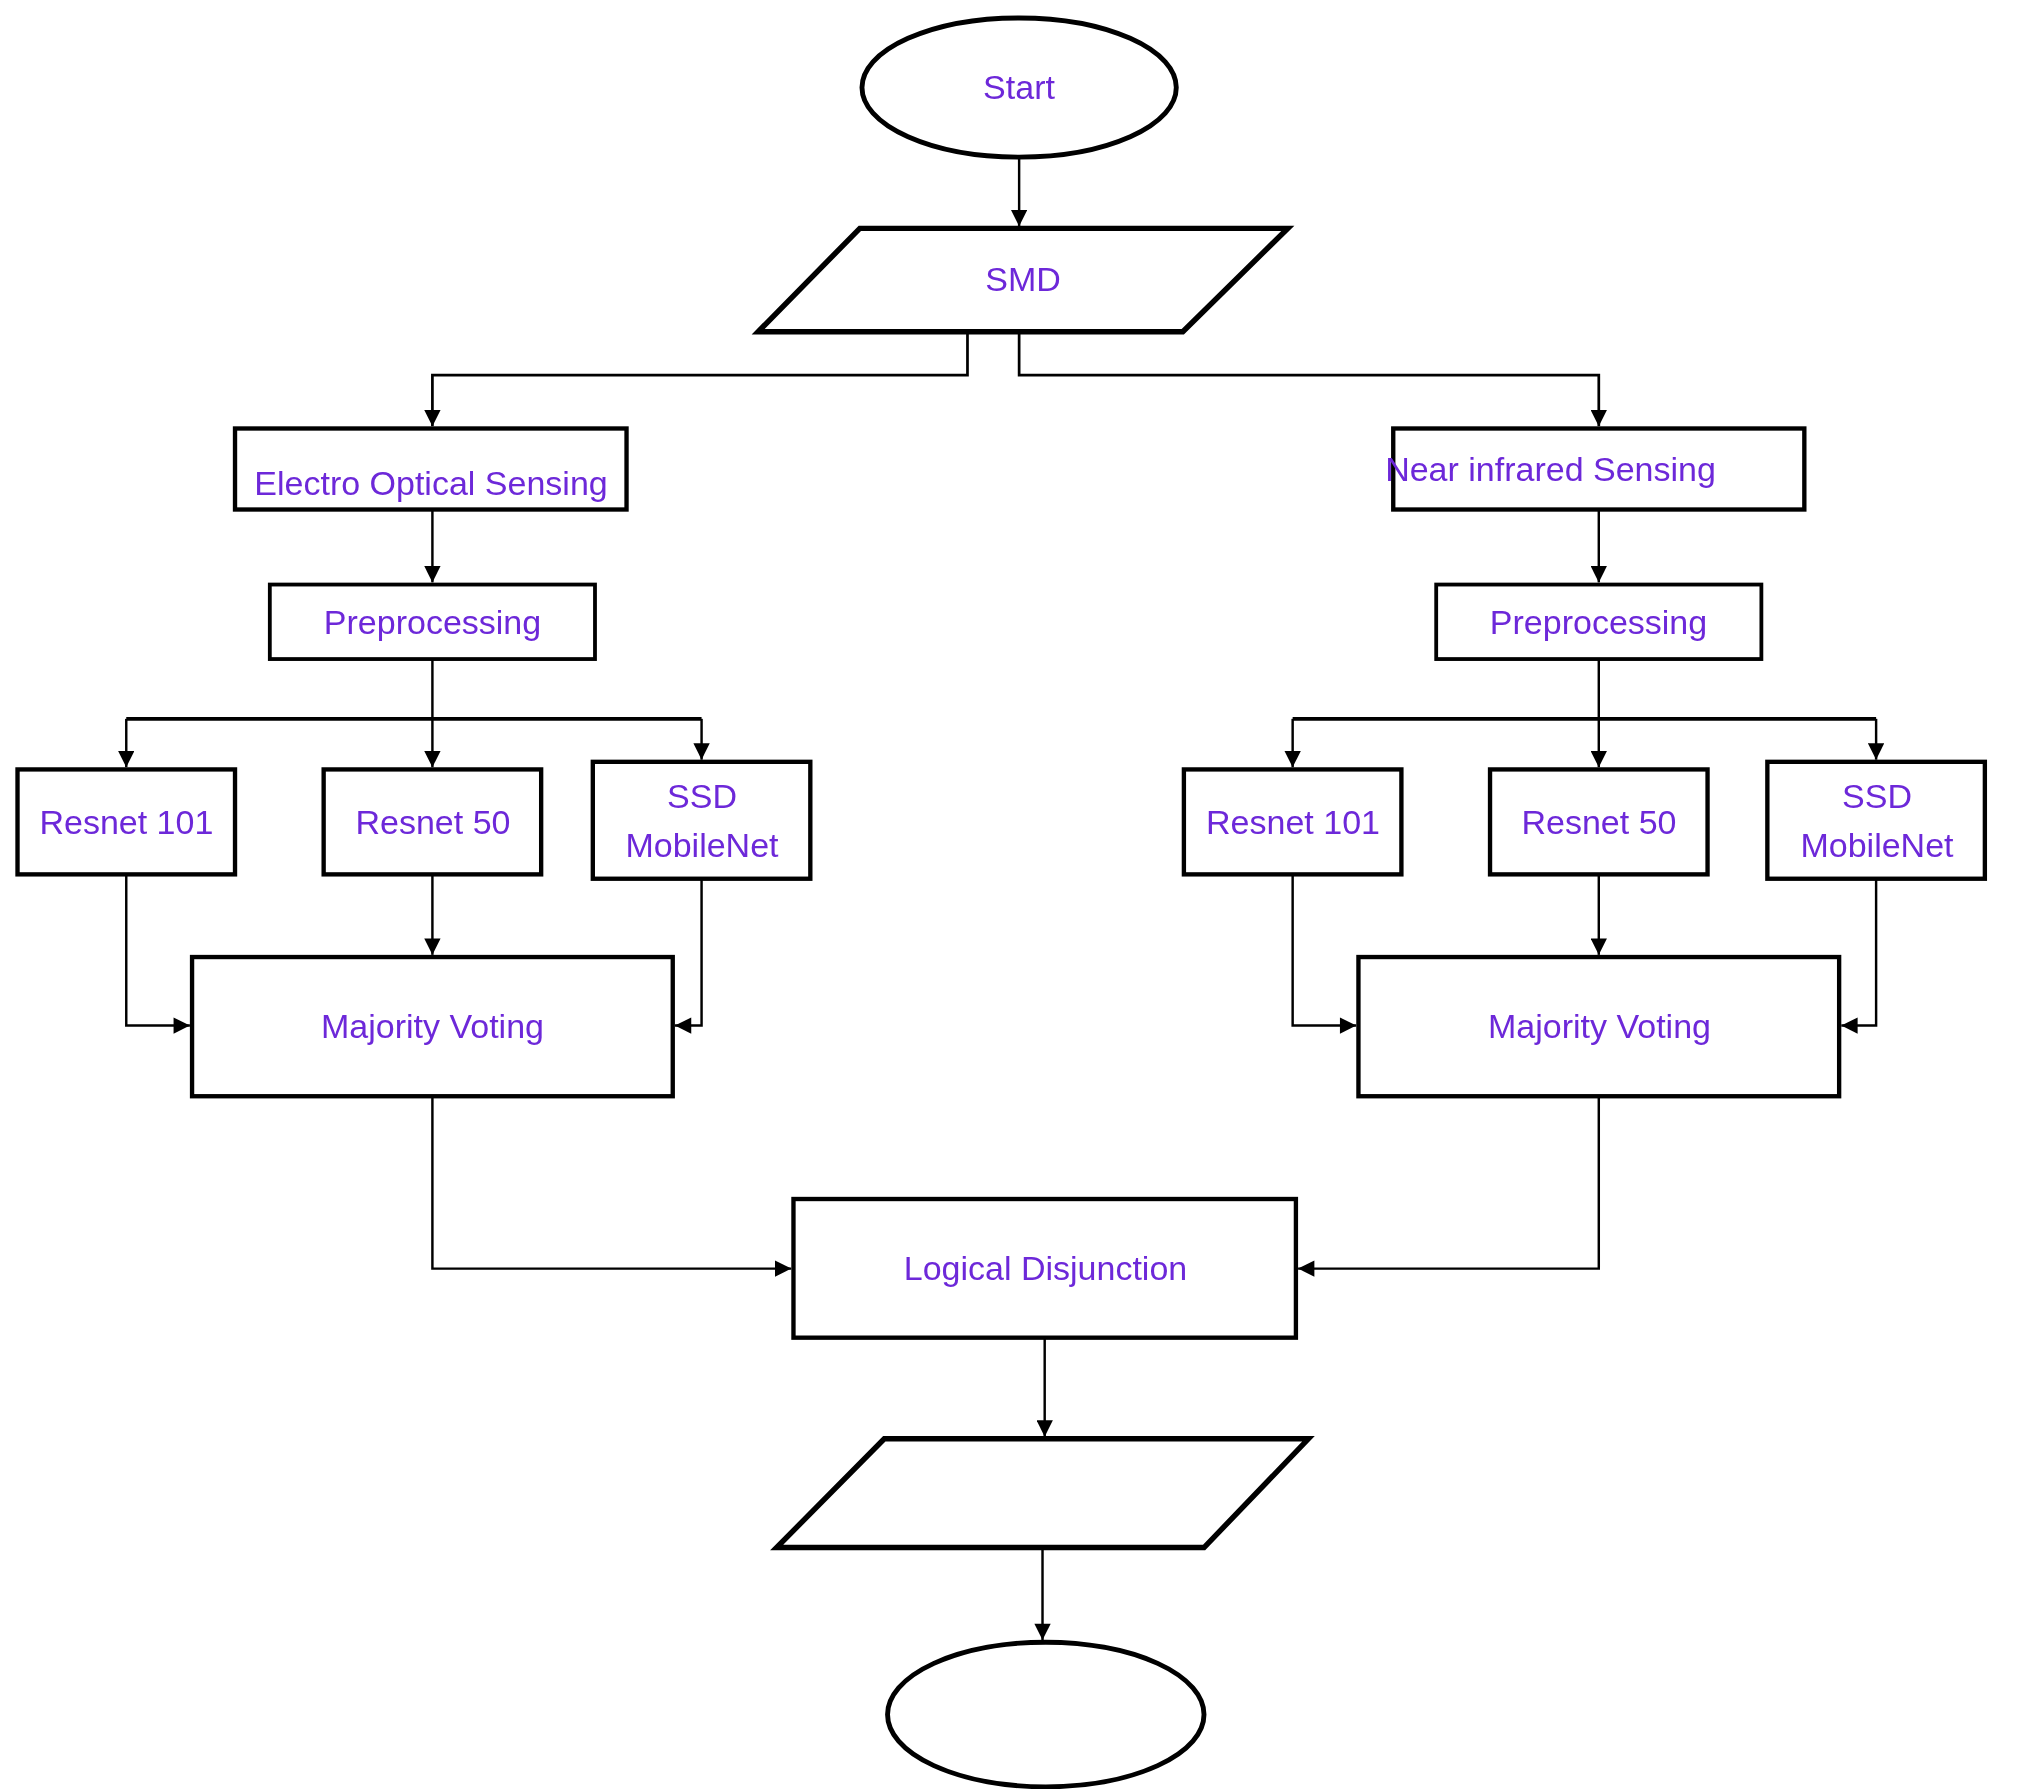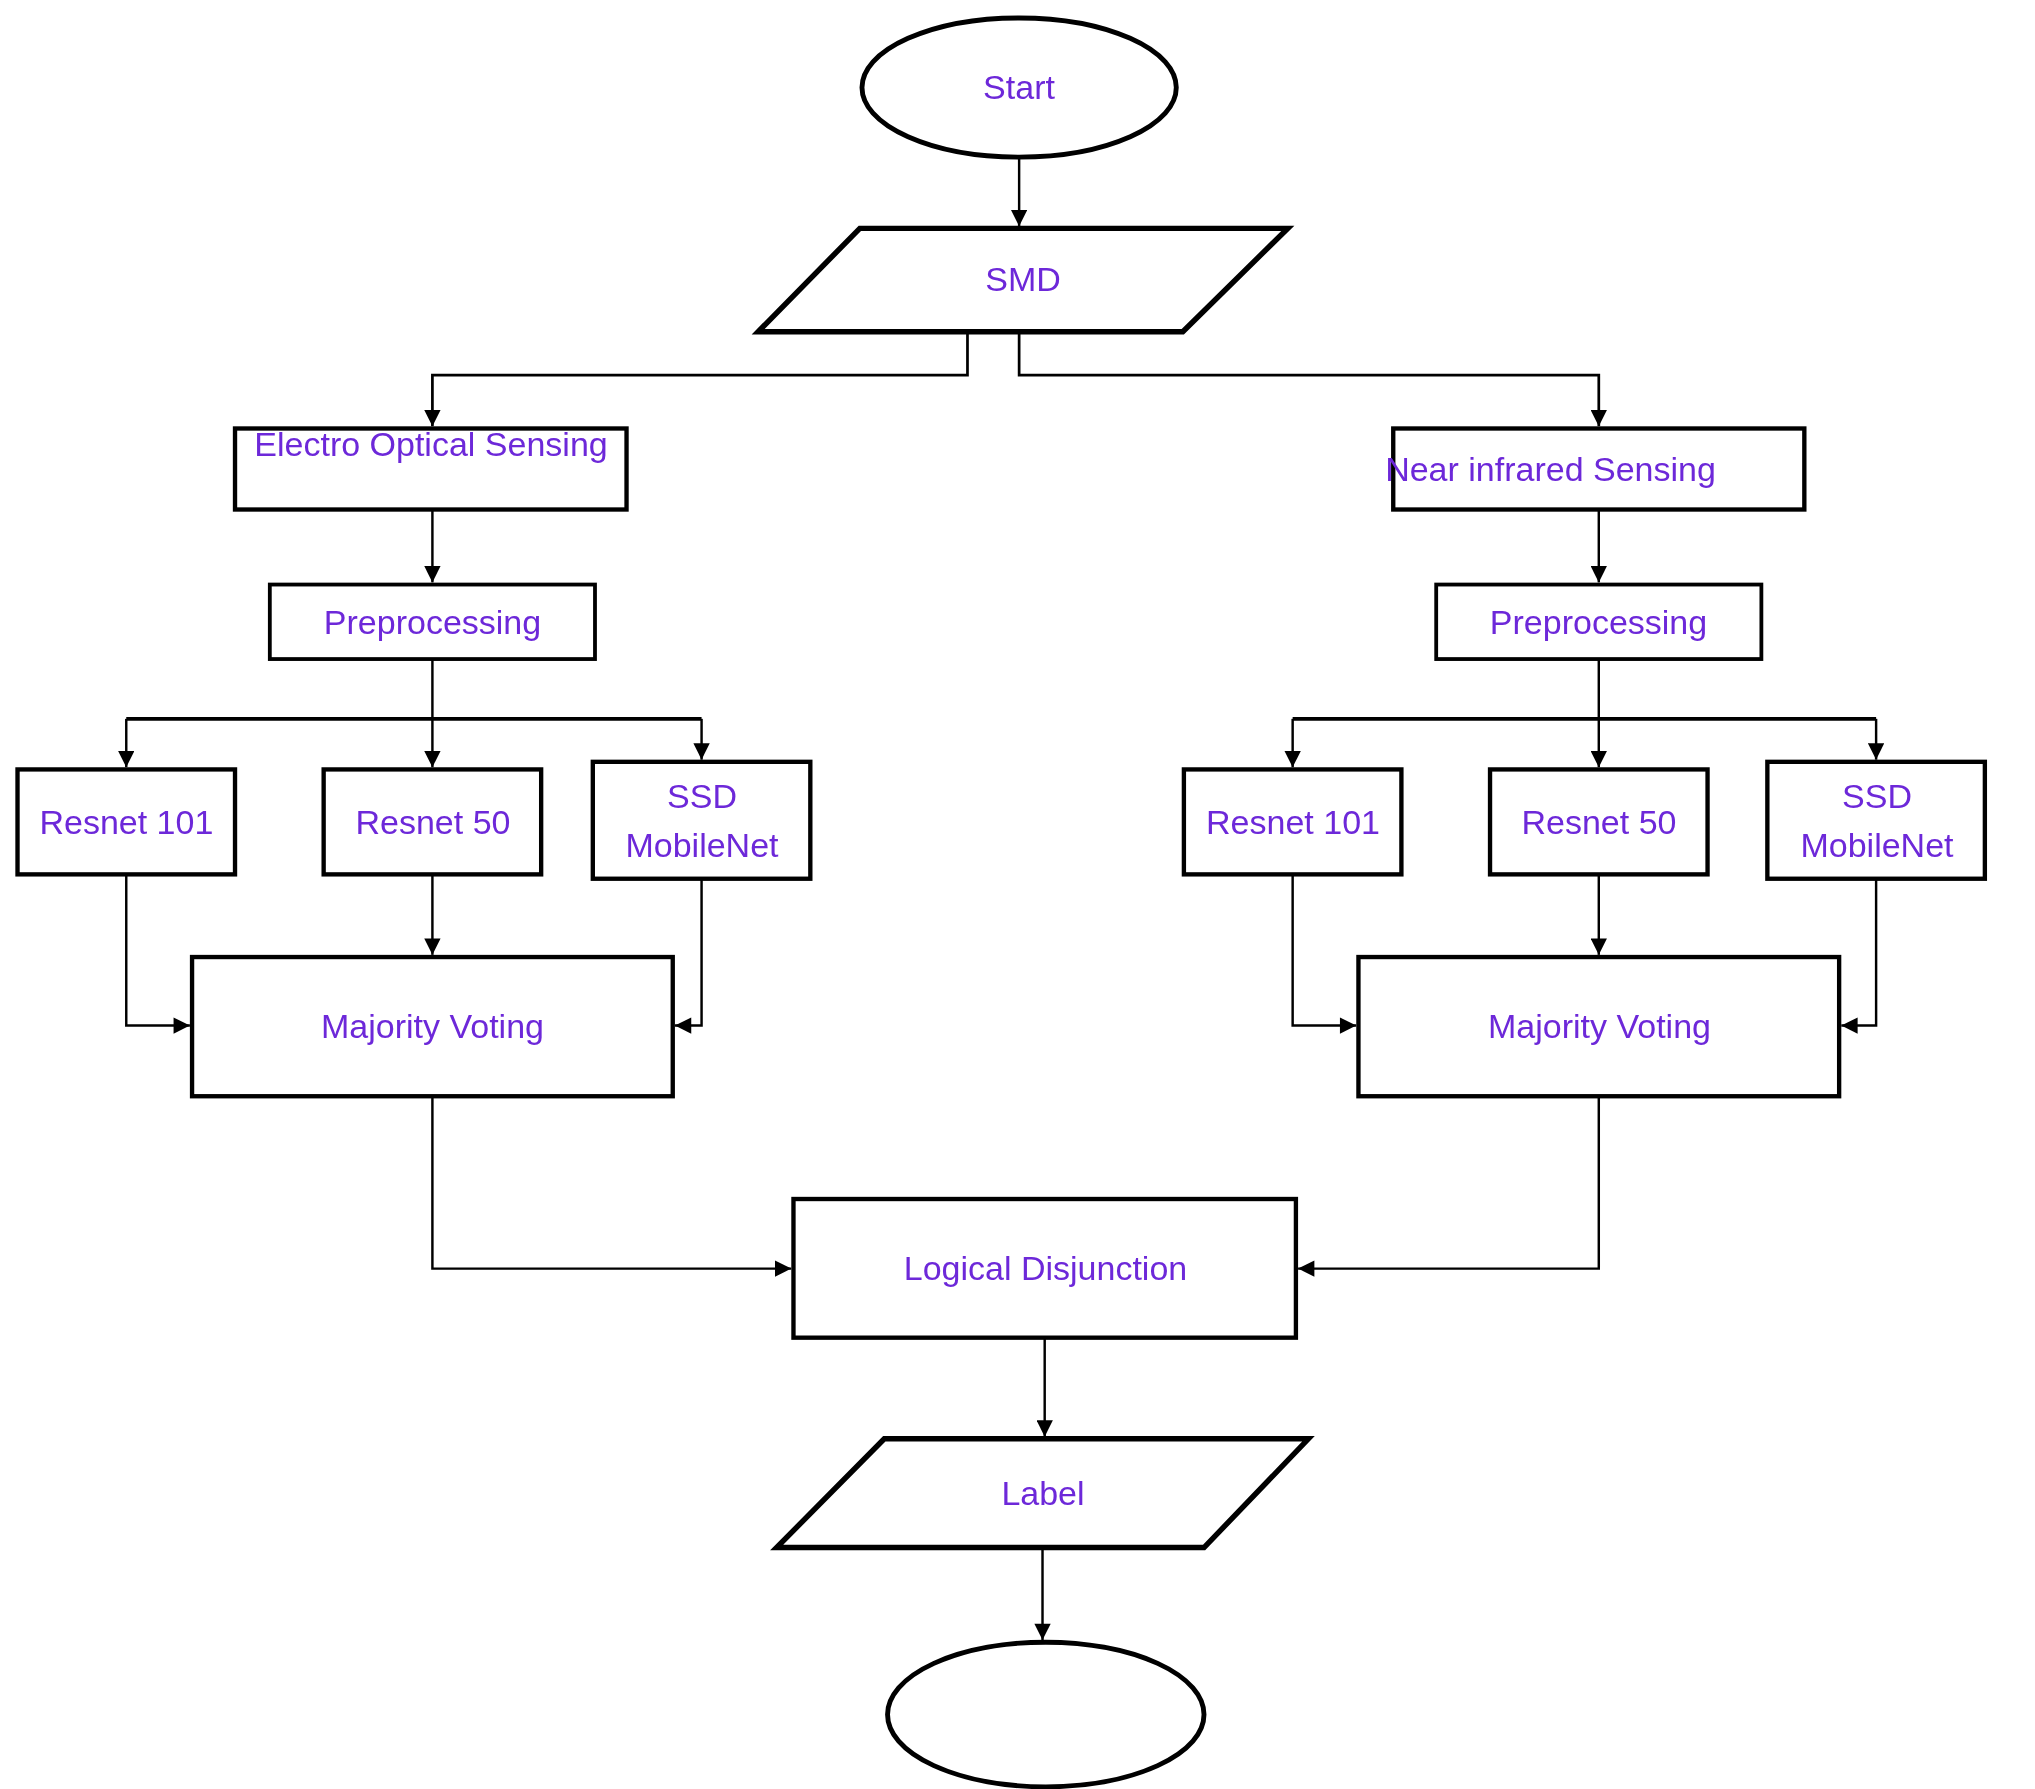--- a/index.html
+++ b/index.html
@@ -115,21 +115,21 @@
     <rect class="shape" x="2498" y="1760" width="884" height="256" stroke-width="8"></rect>
     <rect class="shape" x="1459" y="2205" width="924" height="255" stroke-width="8"></rect>
     <polygon class="shape" points="1626,2646 2406,2646 2214,2846 1428,2846" stroke-width="10"></polygon>
     <ellipse class="shape" cx="1923" cy="3153" rx="291" ry="133" stroke-width="9"></ellipse>
   </svg>
 
   <div class="node-label" style="left:862px; top:18px; width:314px; height:139px;">Start</div>
 
   <div class="node-label" style="left:758px; top:228px; width:530px; height:103px;">SMD</div>
 
-  <div class="node-label" style="left:235px; top:404px; width:392px; height:81px;">Electro Optical Sensing</div>
+  <div class="node-label" style="left:235px; top:443px; width:392px; height:81px;">Electro Optical Sensing</div>
 
   <div class="node-label" style="left:1345px; top:429px; width:411px; height:81px;">Near infrared Sensing</div>
 
   <div class="node-label" style="left:270px; top:585px; width:325px; height:75px;">Preprocessing</div>
 
   <div class="node-label" style="left:1436px; top:585px; width:325px; height:75px;">Preprocessing</div>
 
   <div class="node-label" style="left:17.4px; top:770px; width:218px; height:105px;">Resnet 101</div>
 
   <div class="node-label" style="left:324px; top:770px; width:218px; height:105px;">Resnet 50</div>
@@ -145,17 +145,16 @@
   <div class="node-label" style="left:1768px; top:762px; width:218px; height:117px;">
     <span class="wrap">SSD MobileNet</span>
   </div>
 
   <div class="node-label" style="left:192px; top:957px; width:481px; height:139px;">Majority Voting</div>
 
   <div class="node-label" style="left:1359px; top:957px; width:481px; height:139px;">Majority Voting</div>
 
   <div class="node-label" style="left:794px; top:1199px; width:503px; height:139px;">Logical Disjunction</div>
 
-  <div class="node-label" style="left:777px; top:1439px; width:532px; height:109px;">Label</div>
 
 
 </div>
 
 
 </body></html>

